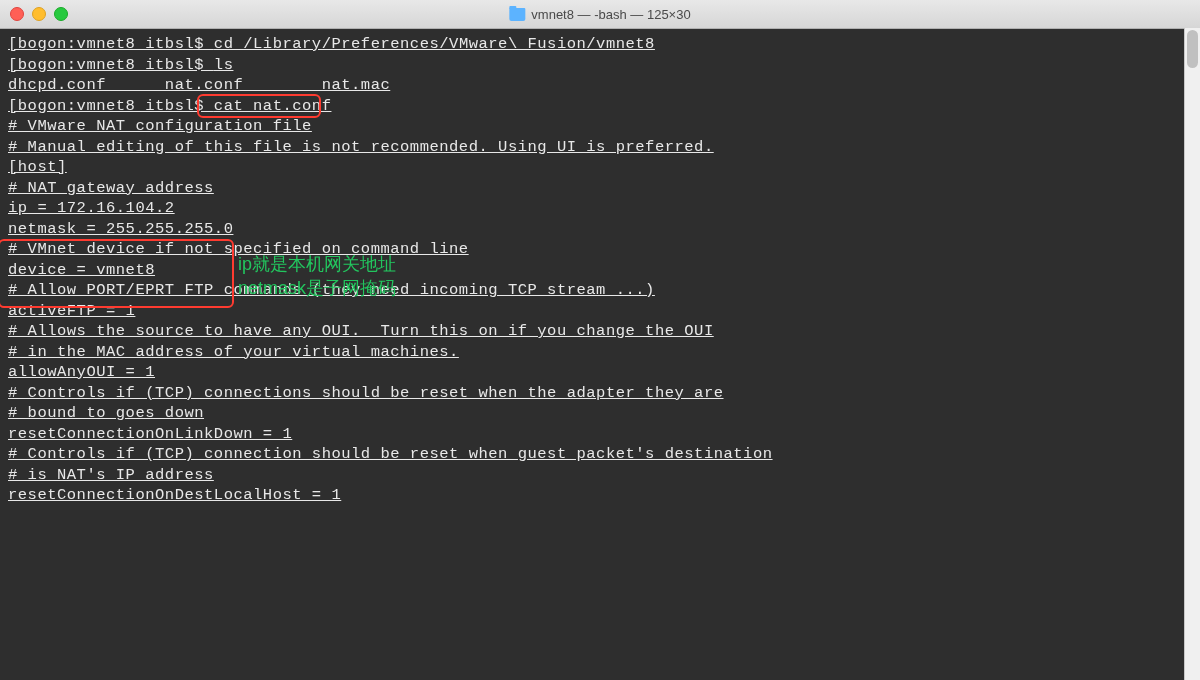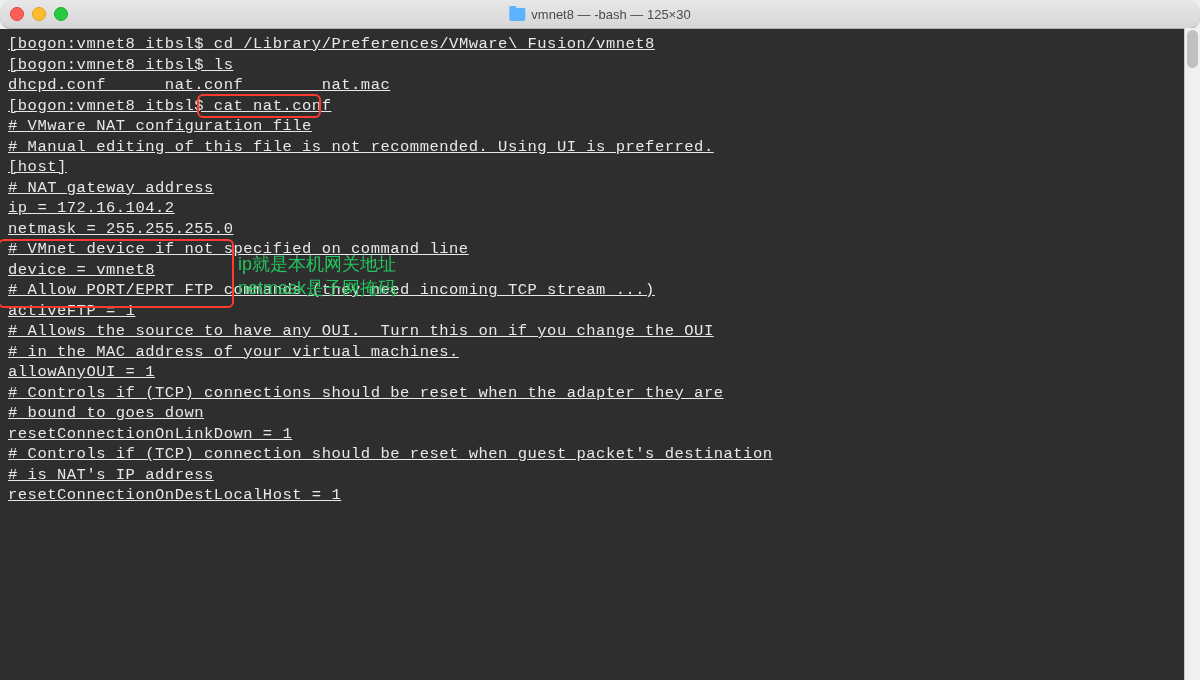--- a/index.html
+++ b/index.html
@@ -12,21 +12,20 @@
       overflow: hidden;
     }
     .titlebar {
       height: 28px;
       background: linear-gradient(#e8e8e8, #d6d6d6);
       border-bottom: 1px solid #b0b0b0;
       display: flex;
       align-items: center;
       padding: 0 10px;
       position: relative;
-      border-radius: 11px;
     }
     .traffic-lights {
       display: flex;
       gap: 8px;
       align-items: center;
     }
     .traffic-light {
       width: 12px;
       height: 12px;
       border-radius: 50%;

